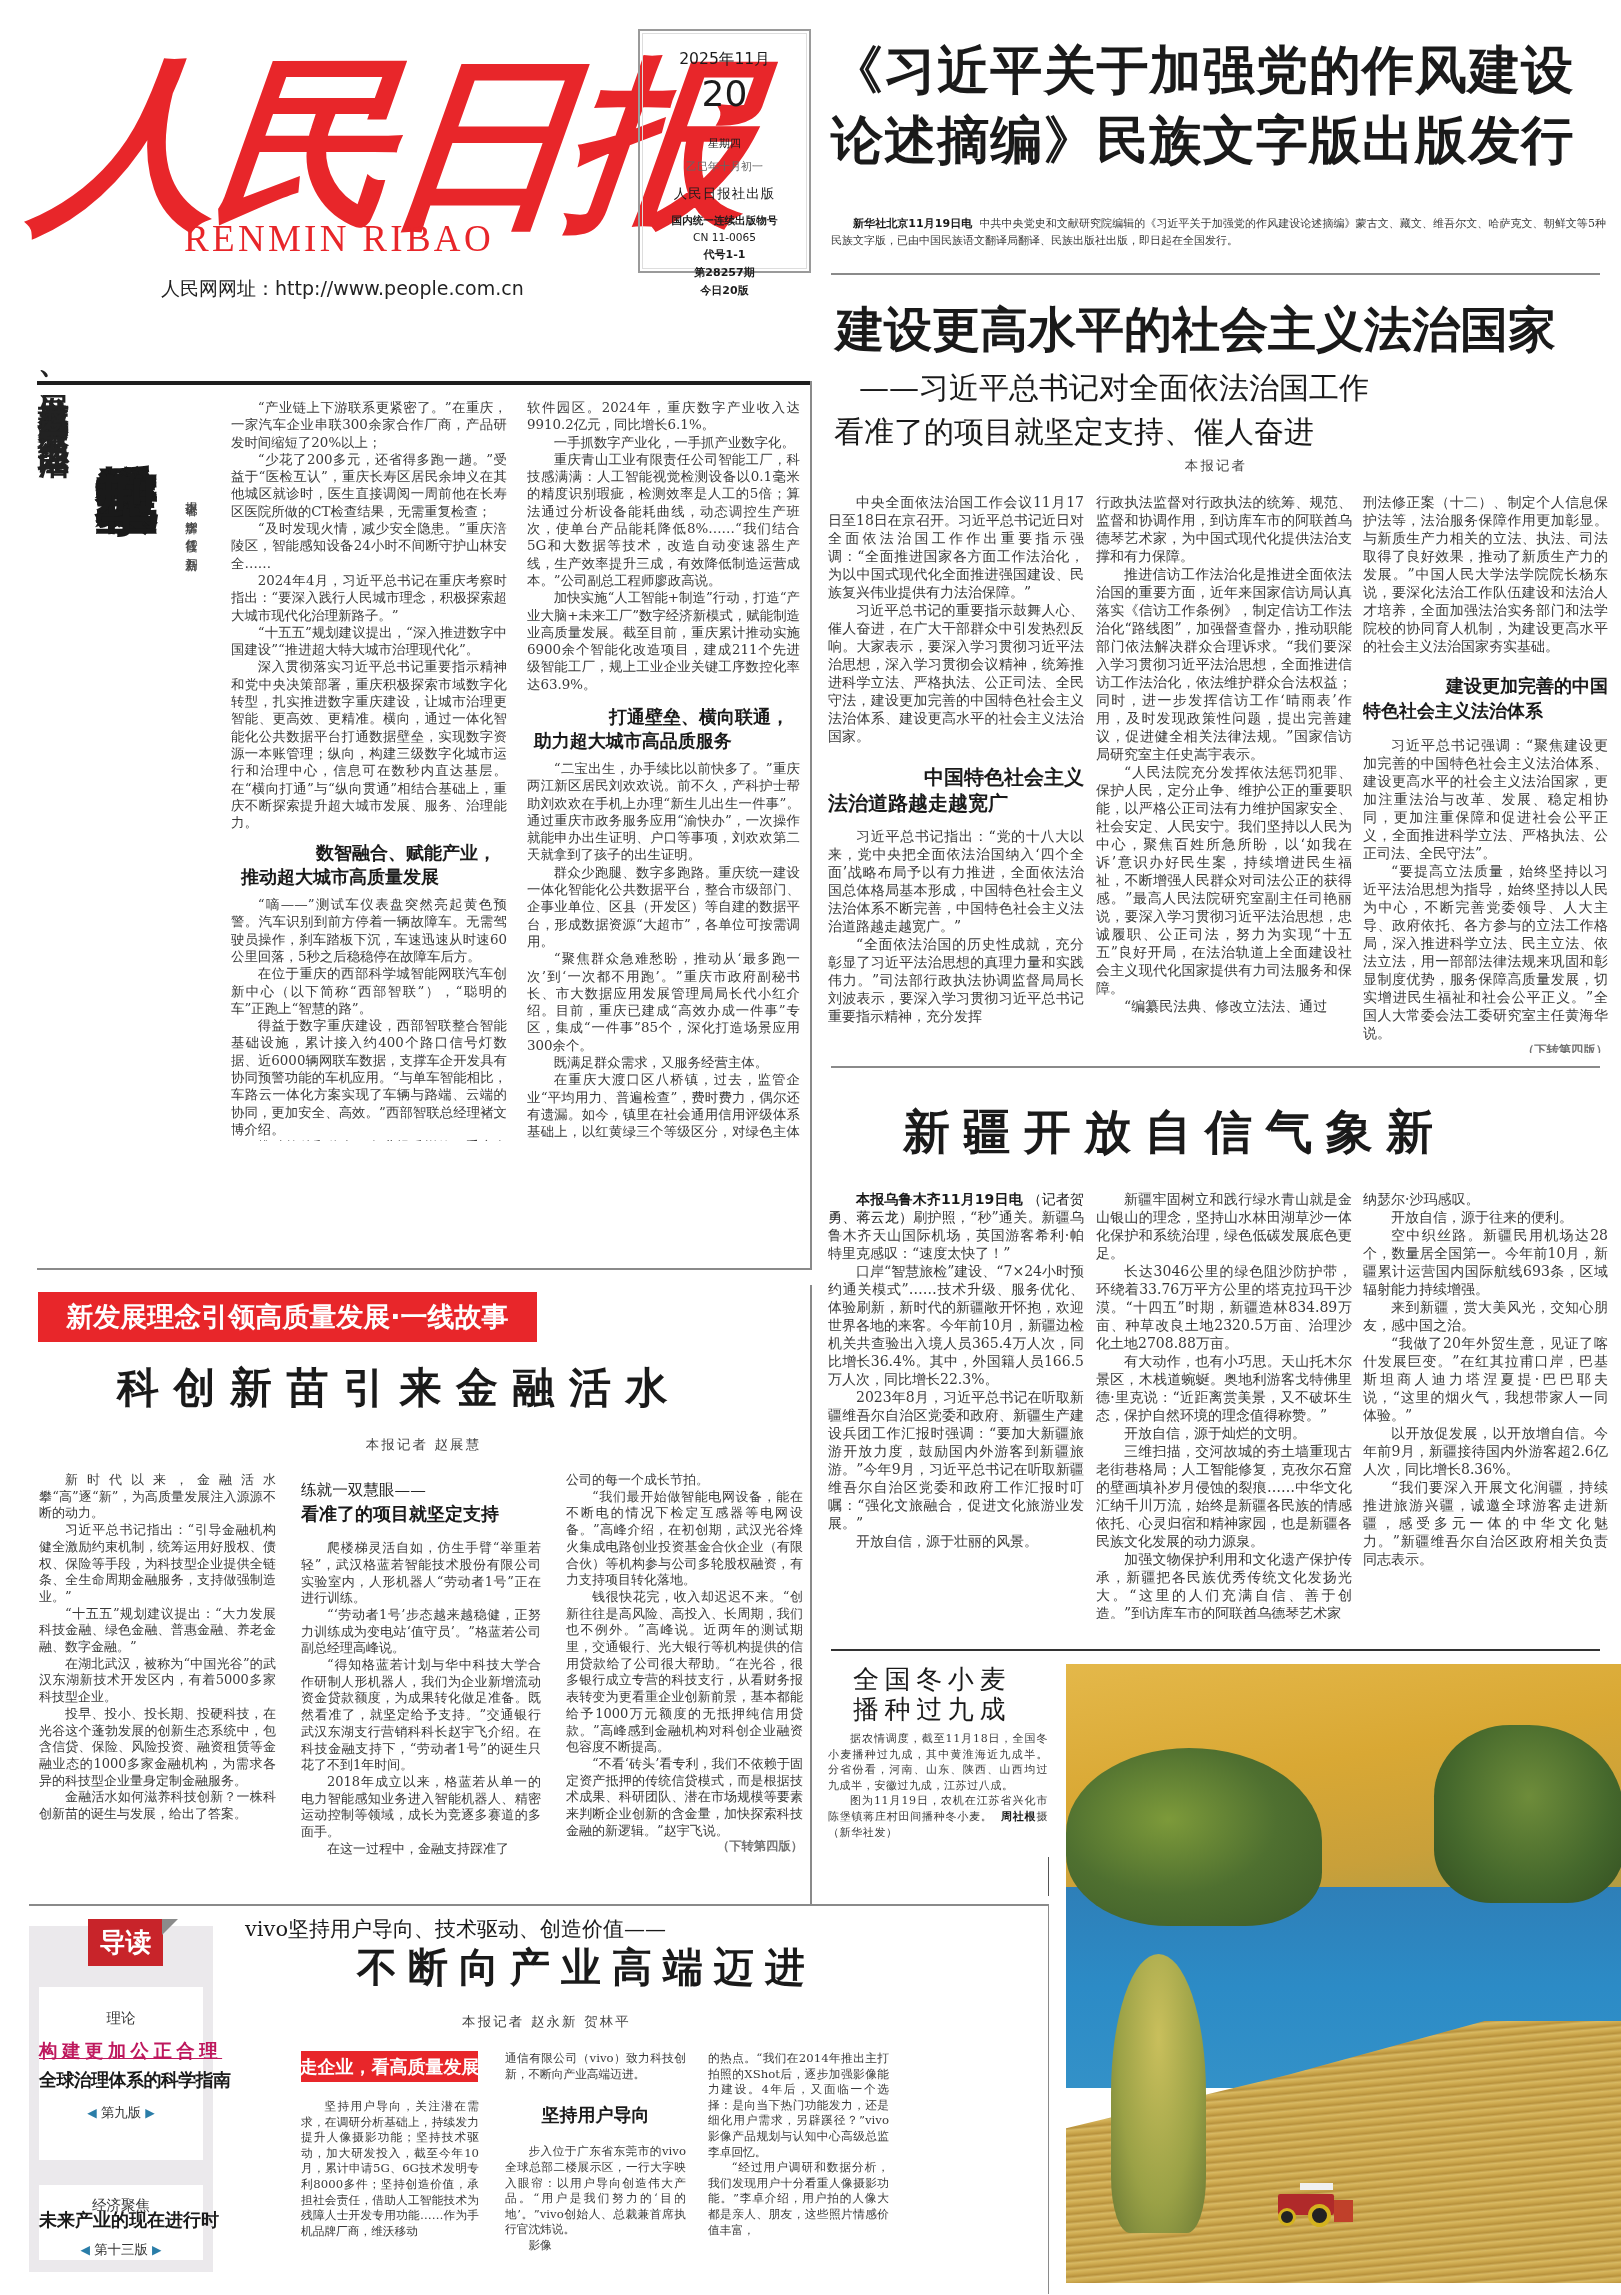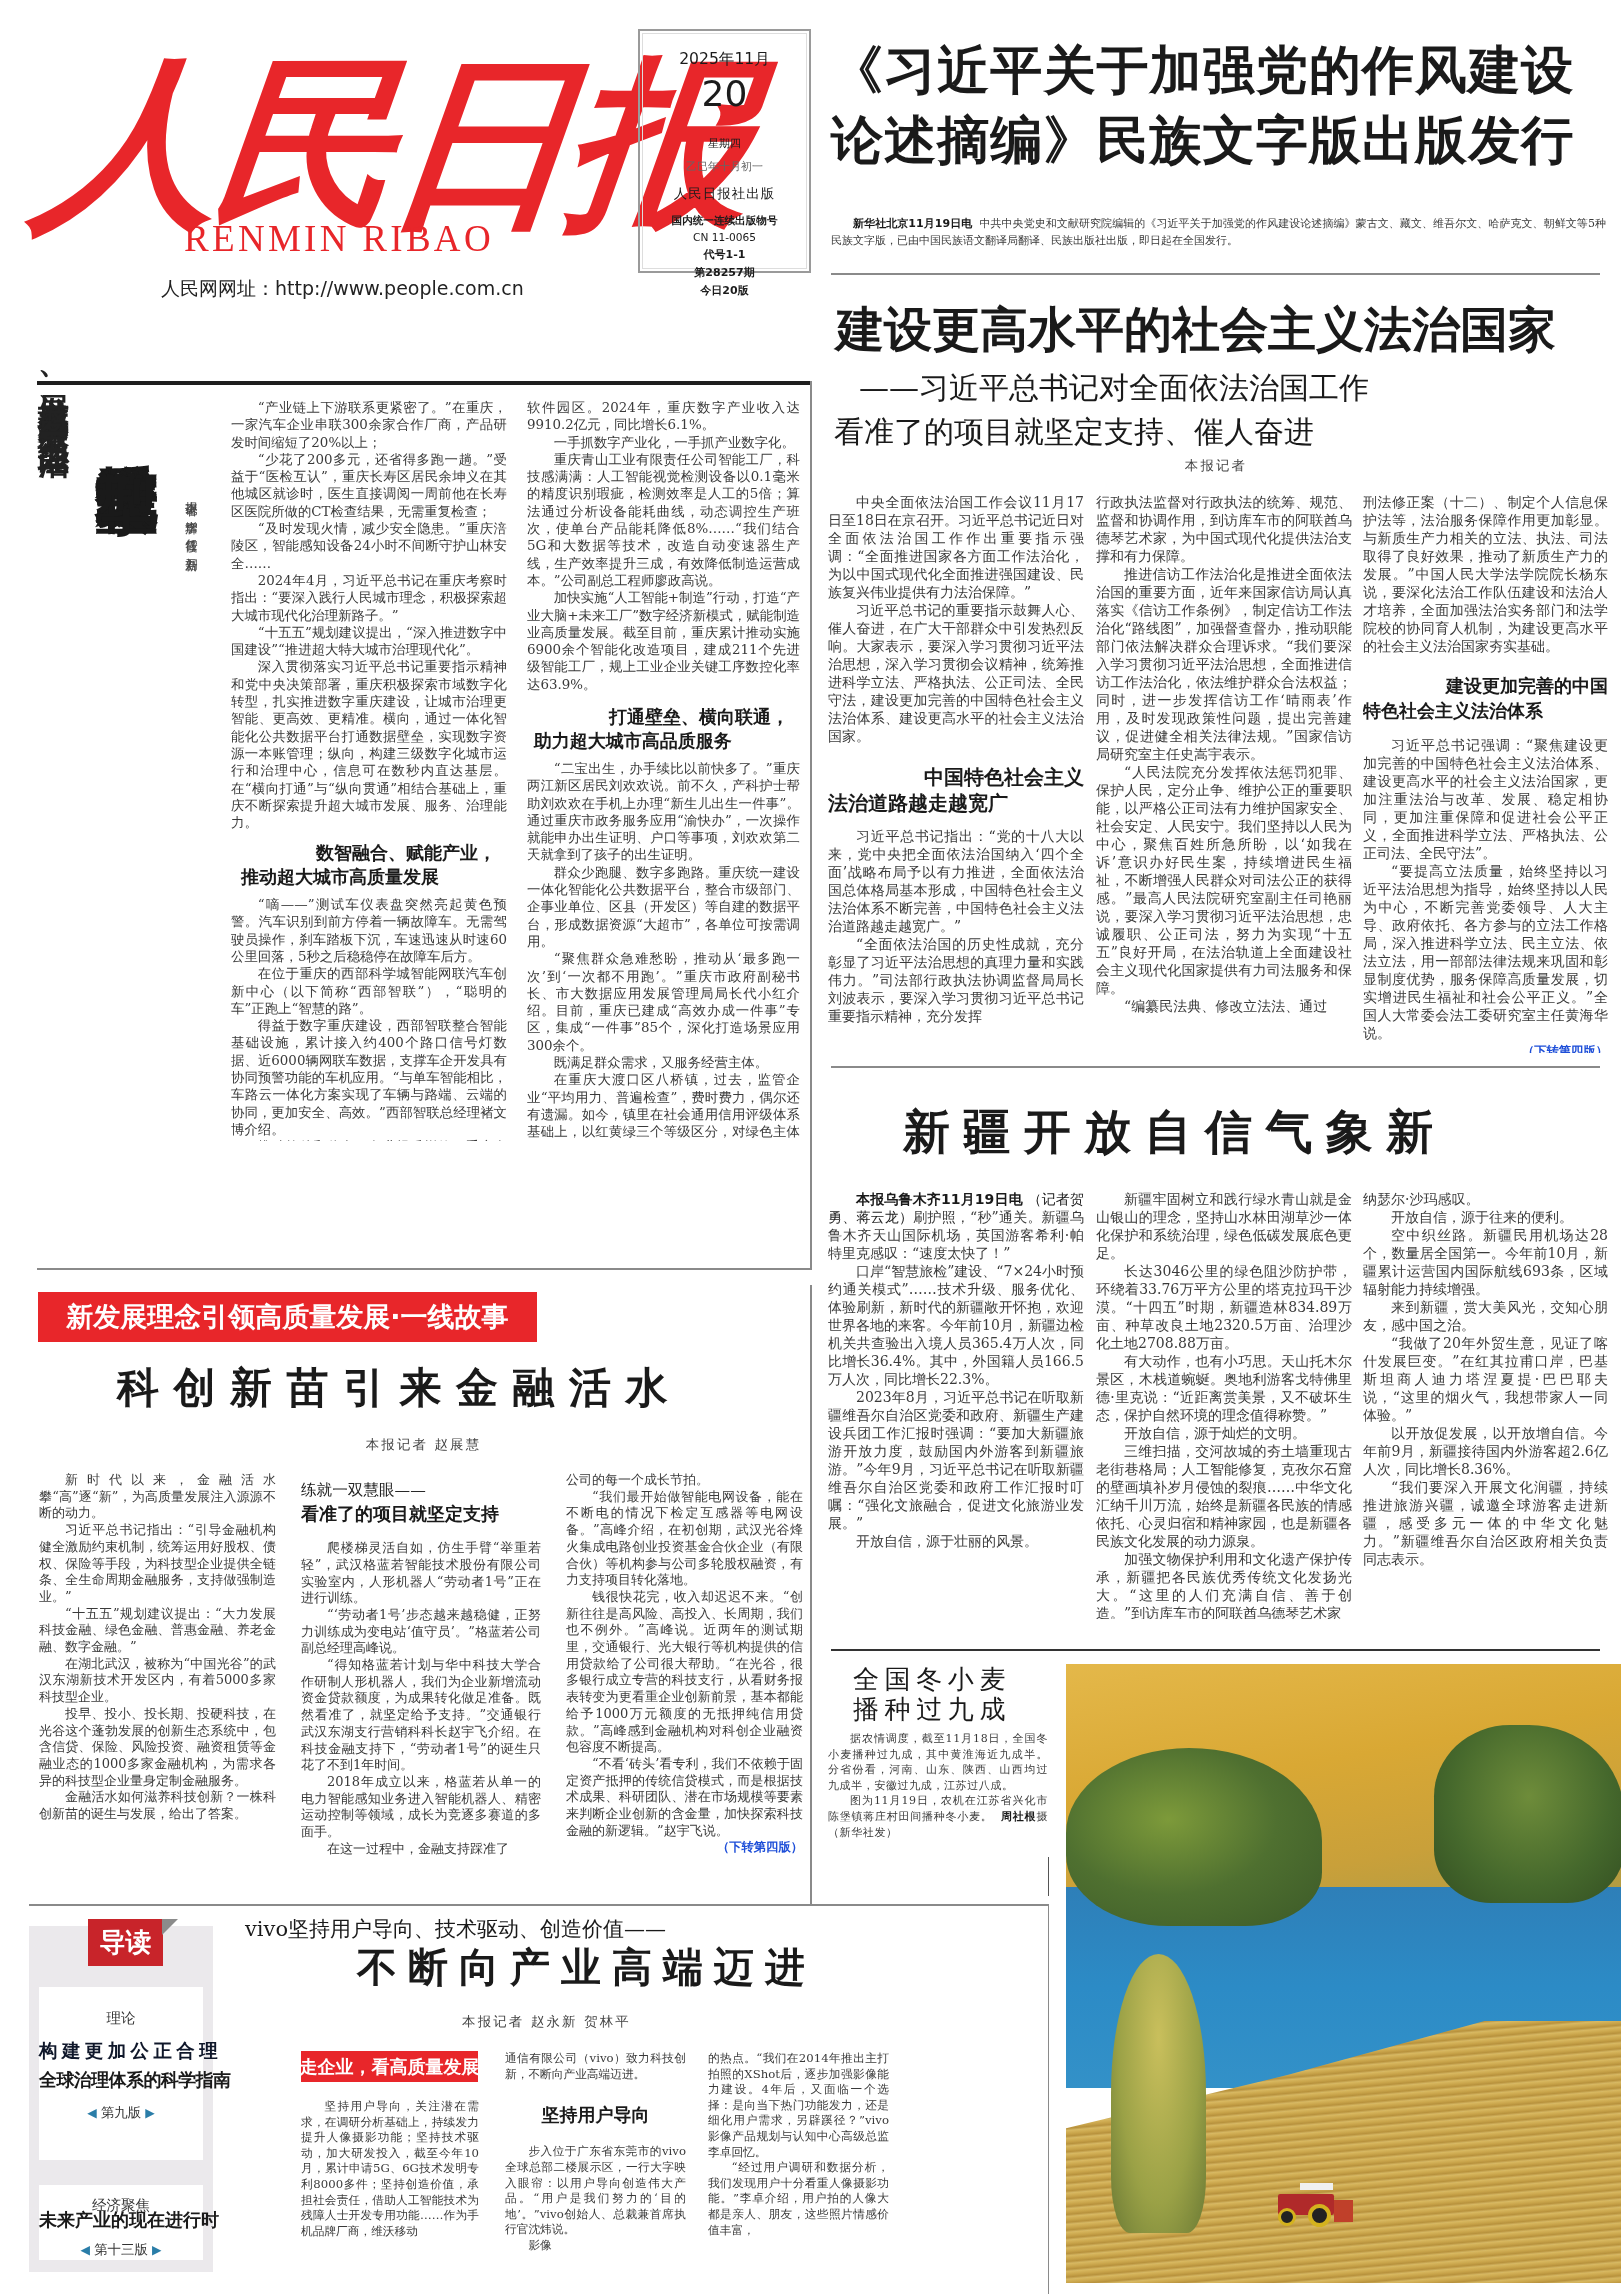--- a/index.html
+++ b/index.html
@@ -24,21 +24,21 @@
   .rule-thin { background: #333; }
 
   
   .hl-black { font-family: "DejaVu Sans", sans-serif; font-weight: bold; color: #1a1a1a; white-space: nowrap; }
   .body-text { font-size: 14px; line-height: 18px; color: #3a3a3a; text-align: justify; font-family: "DejaVu Serif", serif; }
   .body-text p { text-indent: 2em; }
   .body-text b { font-family: "DejaVu Sans", sans-serif; color: #1a1a1a; }
   .col { position: absolute; overflow: hidden; }
   .subhead { font-family: "DejaVu Sans", sans-serif; font-weight: bold; color: #1a1a1a; font-size: 19px; line-height: 24.5px; }
   .byline { font-size: 13.4px; color: #444; text-align: center; letter-spacing: 2.2px; }
-  .turn { font-family: Liberation Serif, serif; font-weight: bold; color: #1d4ed8; }
+  .turn { font-family: Liberation Mono, monospace; font-weight: bold; color: #737373; }
 
   
   .vert { writing-mode: vertical-rl; text-orientation: upright; white-space: nowrap; }
   #cq-main-title { left: 94px; top: 413px; font-size: 62px; line-height: 67px; letter-spacing: 1.1px; font-family: "DejaVu Sans", sans-serif; font-weight: bold; color: #1a1a1a; }
   #cq-kicker { left: 36px; top: 390px; font-size: 31px; line-height: 35px; font-family: "DejaVu Sans", sans-serif; font-weight: bold; color: #222; letter-spacing: -2.2px; }
   #cq-byline { left: 184px; top: 491px; font-size: 12.3px; line-height: 14.5px; color: #444; letter-spacing: 1.1px; }
 
   
   .red-banner { background: #e8262a; color: #fff; font-family: "DejaVu Sans", sans-serif; font-weight: bold; white-space: nowrap; display: flex; align-items: center; justify-content: center; }
 
@@ -262,21 +262,21 @@
 </div>
 
 <div class="abs rule-gray" style="left:29px;top:1904px;width:1020px;height:1.7px;"></div>
 
 <div class="abs" id="guide">
   <div class="abs guide-tag" style="left:59px;top:-6.7px;width:75px;height:47px;">导读</div>
   <div class="abs" style="left:133px;top:-6.7px;width:0;height:0;border-top:16.7px solid #8b8b8b;border-right:16.7px solid transparent;"></div>
 
   <div class="guide-card" style="top:61px;height:173px;">
     <div class="serif" style="margin-top:22px;font-size:14.5px;color:#333;">理论</div>
-    <div class="sans" style="margin-top:10px;font-size:18.4px;font-weight:bold;letter-spacing:4.5px;color:#0f172a;white-space:nowrap;">构建更加公正合理</div>
+    <div class="sans" style="margin-top:10px;font-size:18.4px;font-weight:bold;letter-spacing:4.5px;color:#be185d;white-space:nowrap;text-decoration:underline;">构建更加公正合理</div>
     <div class="sans" style="margin-top:4.5px;font-size:18px;font-weight:bold;color:#1a1a1a;white-space:nowrap;letter-spacing:-0.6px;">全球治理体系的科学指南</div>
     <div style="margin-top:12.3px;font-size:13.4px;color:#333;">
       <span class="arrow">◀</span>
       <span class="serif">第九版</span>
       <span class="arrow">▶</span>
     </div>
   </div>
 
   <div class="guide-card" style="top:259px;height:75px;">
     <div class="serif" style="margin-top:11px;font-size:14.5px;color:#333;">经济聚焦</div>

